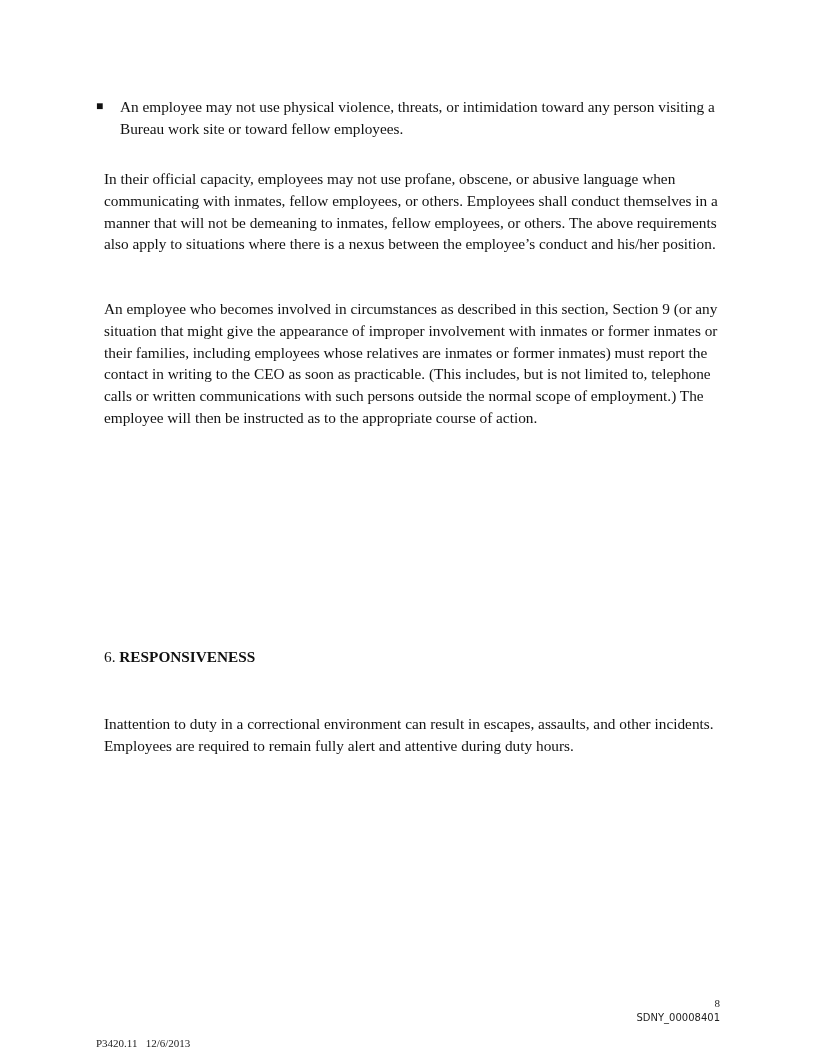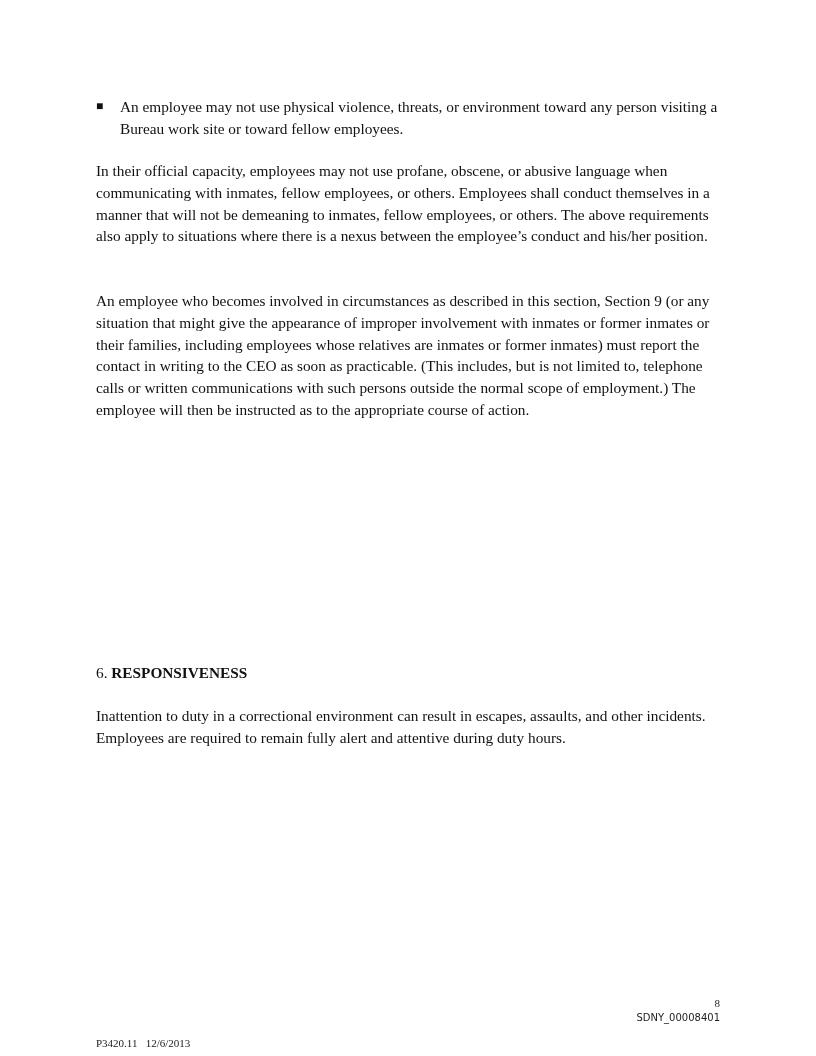--- a/index.html
+++ b/index.html
@@ -2,21 +2,21 @@
 <html><head>
 <meta charset="utf-8">
 <style>
   html, body { margin: 0; padding: 0; background: #ffffff; }
   body { width: 816px; height: 1056px; position: relative; overflow: hidden; }
   .page {
     position: absolute; left: 0; top: 0; width: 816px; height: 1056px;
     font-family: "Liberation Serif", serif; color: #111111;
     font-size: 15.3px; line-height: 21.8px;
   }
-  .block { position: absolute; left: 96px; width: 630px; margin: 0; }
+  .block { position: absolute; left: 96px; width: 630px; margin: 8px; }
   .bullet-row { position: absolute; left: 96px; top: 96px; width: 630px; }
   .bullet-mark { position: absolute; left: 0; top: 0; font-size: 12px; }
   .bullet-text { position: absolute; left: 24px; top: 0; width: 600px; }
   .bold { font-weight: bold; }
   .footer-left {
     position: absolute; left: 96px; top: 993px;
     font-family: "Liberation Serif", serif; font-size: 11px; color: #222;
   }
   .footer-page {
     position: absolute; right: 96px; top: 993px;
@@ -27,31 +27,31 @@
     font-family: "DejaVu Sans", sans-serif; font-size: 10px; color: #222;
   }
 </style>
 </head>
 <body>
 
 <div class="page">
 
   <div class="bullet-row">
     <span class="bullet-mark">■</span>
-    <span class="bullet-text">An employee may not use physical violence, threats, or environment toward any person visiting a Bureau work site or toward fellow employees.</span>
+    <span class="bullet-text">An employee may not use physical violence, threats, or intimidation toward any person visiting a Bureau work site or toward fellow employees.</span>
   </div>
 
   <p class="block" style="top:160px;">In their official capacity, employees may not use profane, obscene, or abusive language when communicating with inmates, fellow employees, or others.  Employees shall conduct themselves in a manner that will not be demeaning to inmates, fellow employees, or others.  The above requirements also apply to situations where there is a nexus between the employee’s conduct and his/her position.</p>
 
   <p class="block" style="top:290px;">An employee who becomes involved in circumstances as described in this section, Section 9 (or any situation that might give the appearance of improper involvement with inmates or former inmates or their families, including employees whose relatives are inmates or former inmates) must report the contact in writing to the CEO as soon as practicable.  (This includes, but is not limited to, telephone calls or written communications with such persons outside the normal scope of employment.)  The employee will then be instructed as to the appropriate course of action.</p>
 
 
 
 
-  <p class="block" style="top:662px;"><span>6.  </span><span class="bold">RESPONSIVENESS</span></p>
+  <p class="block" style="top:638px;"><span>6.  </span><span class="bold">RESPONSIVENESS</span></p>
 
   <p class="block" style="top:705px;">Inattention to duty in a correctional environment can result in escapes, assaults, and other incidents.  Employees are required to remain fully alert and attentive during duty hours.</p>
 
 
 
   <div class="footer-left" style="white-space:pre;margin-top:40px;">P3420.11   12/6/2013</div>
   <div class="footer-page">8</div>
   <div class="footer-bates">SDNY_00008401</div>
 
 </div>

